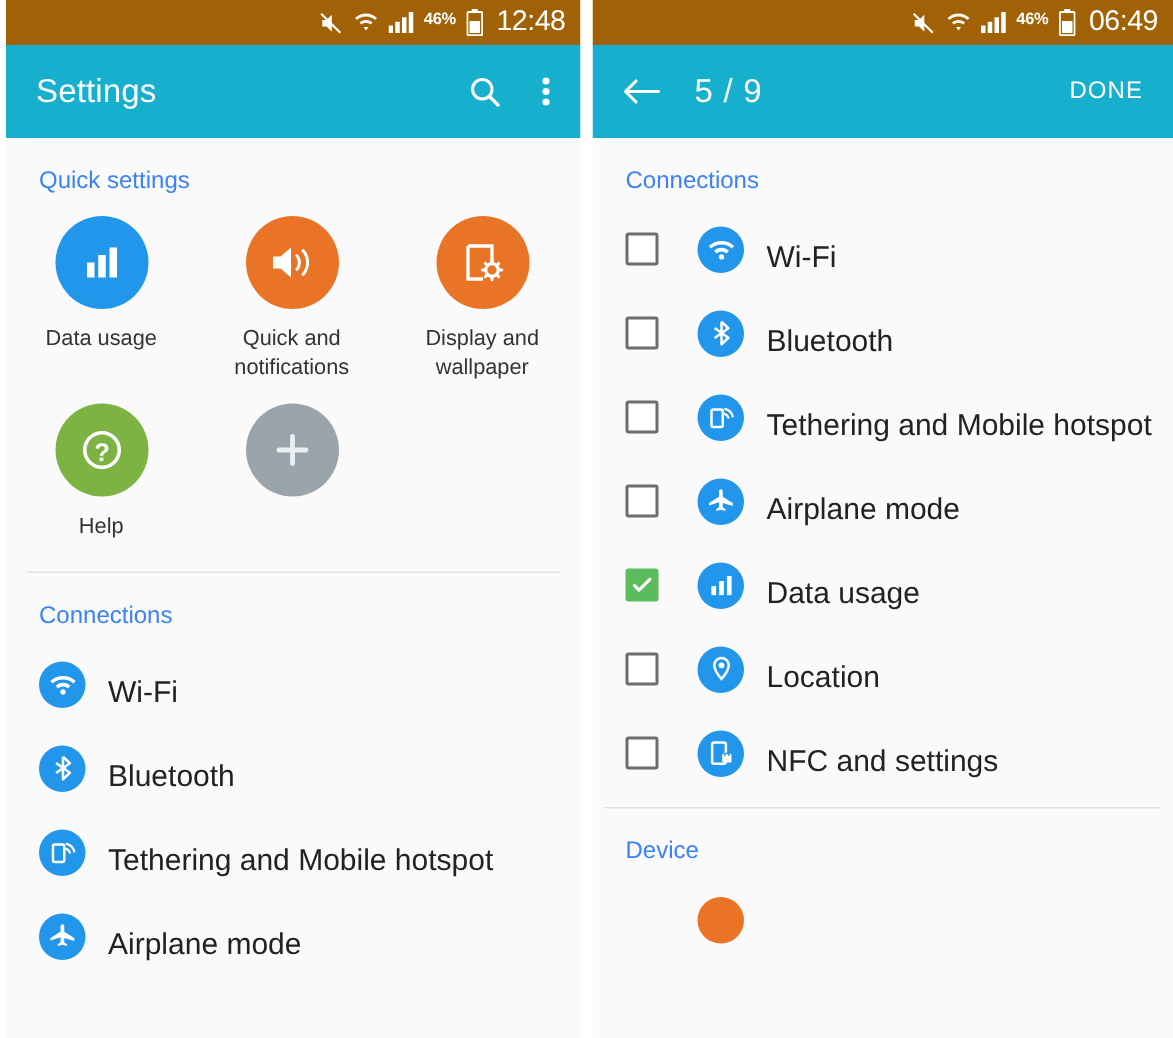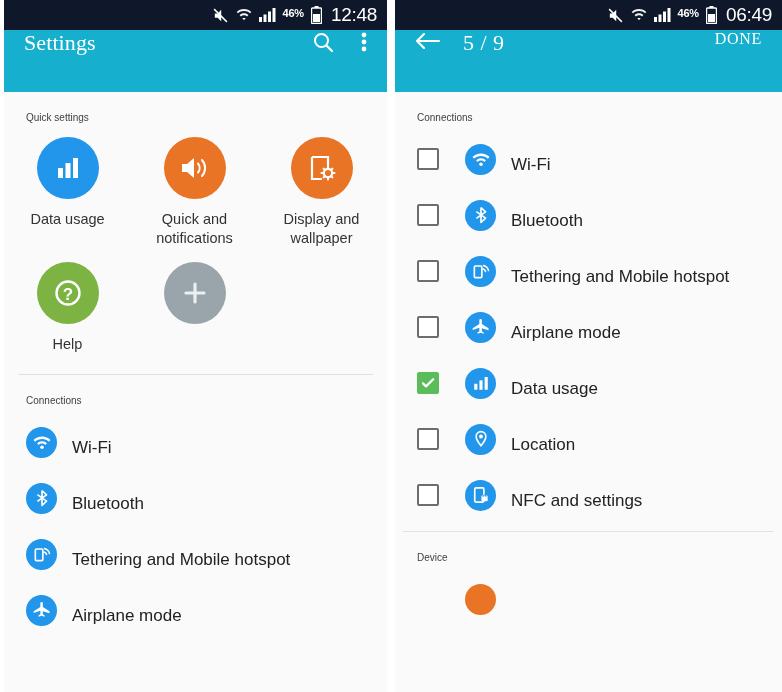--- a/index.html
+++ b/index.html
@@ -21,21 +21,21 @@
     height: 692px;
     background: #fafafa;
     overflow: hidden;
   }
   .phone.left  { margin-left: 4px; }
   .phone.right { margin-left: 8px; width: 387px; }
 
   
   .statusbar {
     height: 30px;
-    background: #0f172a;
+    background: #a16207;
     display: flex;
     align-items: center;
     justify-content: flex-end;
     padding-right: 10px;
     gap: 7px;
     color: #ffffff;
     text-align: center;
   }
   .statusbar .sicon { display:flex; align-items:center; }
   .statusbar .pct {
@@ -44,43 +44,42 @@
   }
   .statusbar .clock {
     font-size: 19px; letter-spacing: -0.3px; padding-left: 2px;
   }
 
   
   .appbar {
     height: 62px;
     background: #16b0ce;
     display: flex;
-    align-items: flex-start;
+    align-items: center;
     padding: 0 20px 0 20px;
     color: #ffffff;
-    font-family: Liberation Serif, serif;
   }
   .appbar .title {
     font-size: 22px;
     font-weight: normal;
     flex: 1;
     letter-spacing: 0.1px;
   }
   .appbar .act { display:flex; align-items:center; cursor:pointer; }
   .appbar .search-act { margin-right: 26px; }
   .appbar .done-label { font-size: 16px; letter-spacing: 0.7px; }
   .appbar .backnav { margin-right: 22px; display:flex; align-items:center; cursor:pointer; }
   .appbar .counter { font-size: 22px; flex: 1; letter-spacing: 0.5px; }
 
   
   .content { background: #fafafa; height: 600px; position: relative; }
 
   .section-title {
-    color: #404040;
-    font-size: 10px;
+    color: #3b82f6;
+    font-size: 16px;
     padding: 20px 0 0 22px;
   }
 
   
   .quickgrid {
     display: flex;
     flex-wrap: wrap;
     padding: 14px 0 0 0;
   }
   .qcell {
@@ -133,21 +132,21 @@
   .cbox .tick { display: none; }
   .cbox.checked .tick { display: block; }
   .icircle {
     width: 31px; height: 31px; border-radius: 50%;
     background: #2196ea;
     display: flex; align-items: center; justify-content: center;
     flex: 0 0 auto;
   }
   .lrow .ltext {
     margin-left: 15px;
-    font-size: 17px;
+    font-size: 20px;
     color: #222222;
     margin-top: 12px;
   }
   .right .lrow { height: 56px; padding-left: 22px; }
   .right .section-title { padding-top: 20px; }
   .right .divider { margin: 8px 8px 0 8px; }
 </style>
 </head>
 <body>
 

